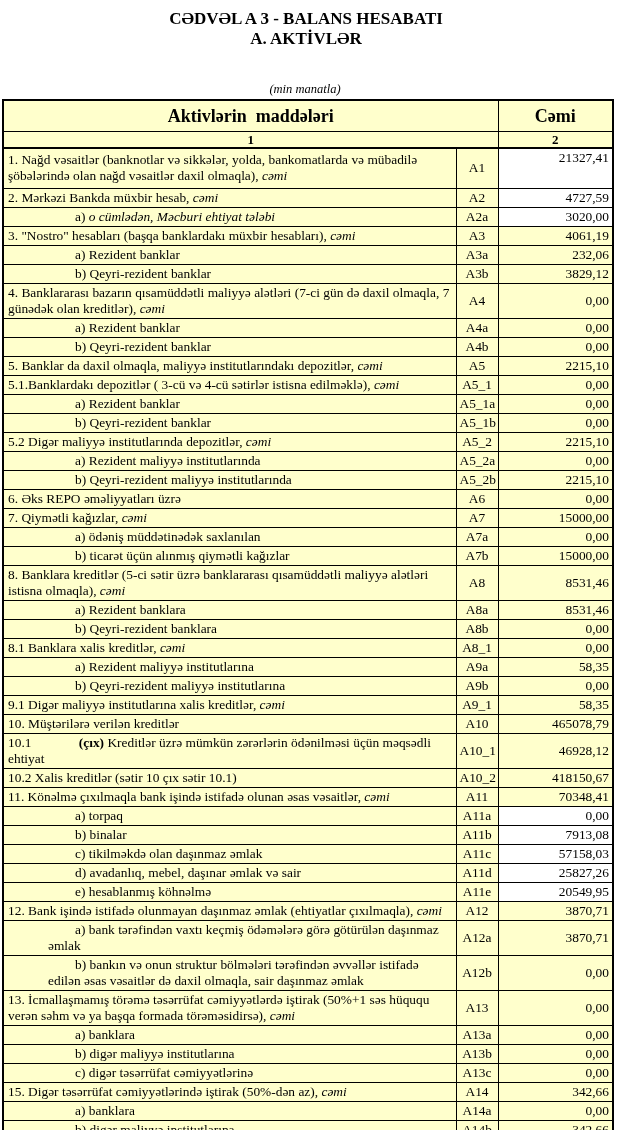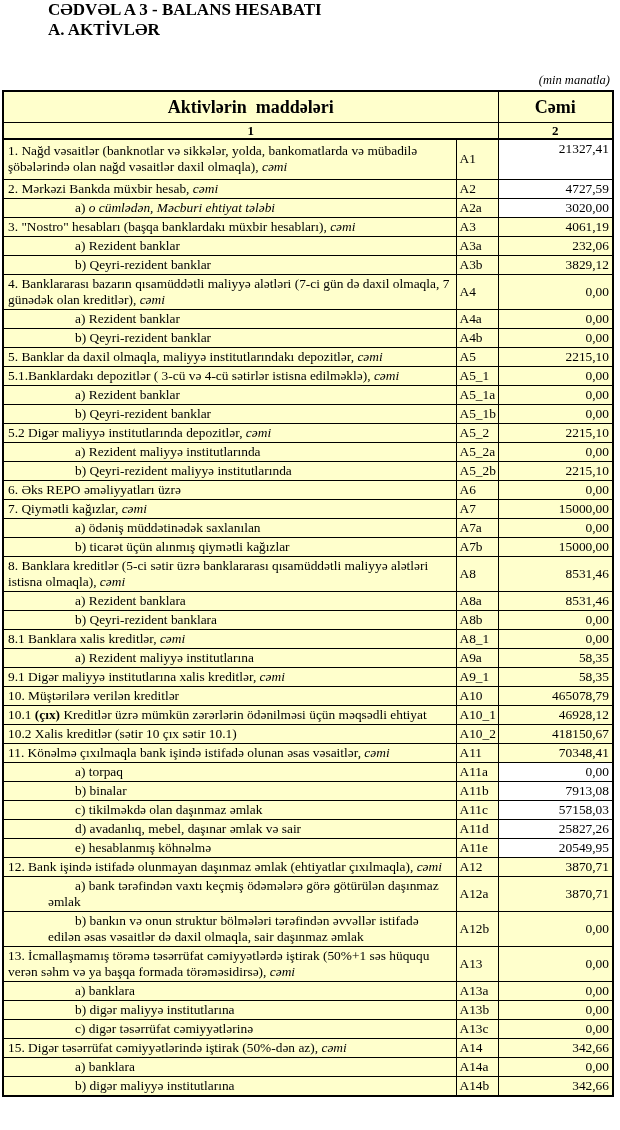--- a/index.html
+++ b/index.html
@@ -2,50 +2,50 @@
 <html><head>
 <meta charset="utf-8">
 <style>
   html,body{margin:0;padding:0;}
   body{
     width:620px;height:1130px;background:#ffffff;
     font-family:"Liberation Serif","DejaVu Serif",serif;
     color:#000;
   }
   .page{width:612px;margin:0;}
-  .title{ text-align:left; font-weight:bold; font-size:17px; line-height:20px; padding-left:48px;}
-  .unit-note{ text-align:right; font-style:italic; font-size:12.5px; margin-top:33px; margin-bottom:2px; padding-right:2px;}
+  .title{ text-align:center; font-weight:bold; font-size:17px; line-height:20px; margin-top:9px;}
+  .unit-note{ text-align:center; font-style:italic; font-size:12.5px; margin-top:33px; margin-bottom:2px; padding-right:2px;}
   table.balance{
     border-collapse:collapse; table-layout:fixed;
     width:610px; margin-left:2px;
     border:2px solid #000;
   }
   col.c-label{width:453px;}
   col.c-code{width:42px;}
   col.c-value{width:115px;}
   td{
     border:1px solid #000;
     background:#FFFFCC;
     font-size:13.4px; line-height:16px;
     padding:1px 3px;
     vertical-align:middle;
     overflow:hidden;
   }
   tr.head-row td{height:28px; text-align:center; font-weight:bold; font-size:18px; white-space:pre;}
   tr.num-row td{height:13px; line-height:13px; text-align:center; font-weight:bold; font-size:13px; border-bottom:2px solid #000;}
   td.cell-label{text-align:left; padding-left:4px;}
   td.cell-label.indent{padding-left:44px; text-indent:27px;}
-  td.cell-code{text-align:left;}
+  td.cell-code{text-align:center;}
   td.cell-value{text-align:right;}
   td.cell-value.white{background:#FFFFFF;}
   tr.row-tall{height:40px;}
   tr.row-tall td.cell-value{vertical-align:top;}
   .seg-n{font-style:normal;}
   .seg-i{font-style:italic;}
-  .seg-b{font-weight:bold;}
+  .seg-b{font-weight:bold;margin-left:44px;}
 </style>
 </head>
 <body>
 
 <div class="page">
   <div class="title">
     <div>CƏDVƏL A 3 - BALANS HESABATI</div>
     <div>A. AKTİVLƏR</div>
   </div>
   <div class="unit-note">(min manatla)</div>
@@ -186,20 +186,25 @@
           <td class="cell-label"><span class="seg-n">8.1 Banklara xalis kreditlər, </span><span class="seg-i">cəmi</span></td>
           <td class="cell-code">A8_1</td>
           <td class="cell-value">0,00</td>
         </tr>
         <tr>
           <td class="cell-label indent"><span class="seg-n">a) Rezident maliyyə institutlarına</span></td>
           <td class="cell-code">A9a</td>
           <td class="cell-value">58,35</td>
         </tr>
         <tr>
+          <td class="cell-label indent"><span class="seg-n">b) Qeyri-rezident maliyyə institutlarına</span></td>
+          <td class="cell-code">A9b</td>
+          <td class="cell-value">0,00</td>
+        </tr>
+        <tr>
           <td class="cell-label"><span class="seg-n">9.1 Digər maliyyə institutlarına xalis kreditlər, </span><span class="seg-i">cəmi</span></td>
           <td class="cell-code">A9_1</td>
           <td class="cell-value">58,35</td>
         </tr>
         <tr>
           <td class="cell-label"><span class="seg-n">10. Müştərilərə verilən kreditlər</span></td>
           <td class="cell-code">A10</td>
           <td class="cell-value">465078,79</td>
         </tr>
         <tr>

